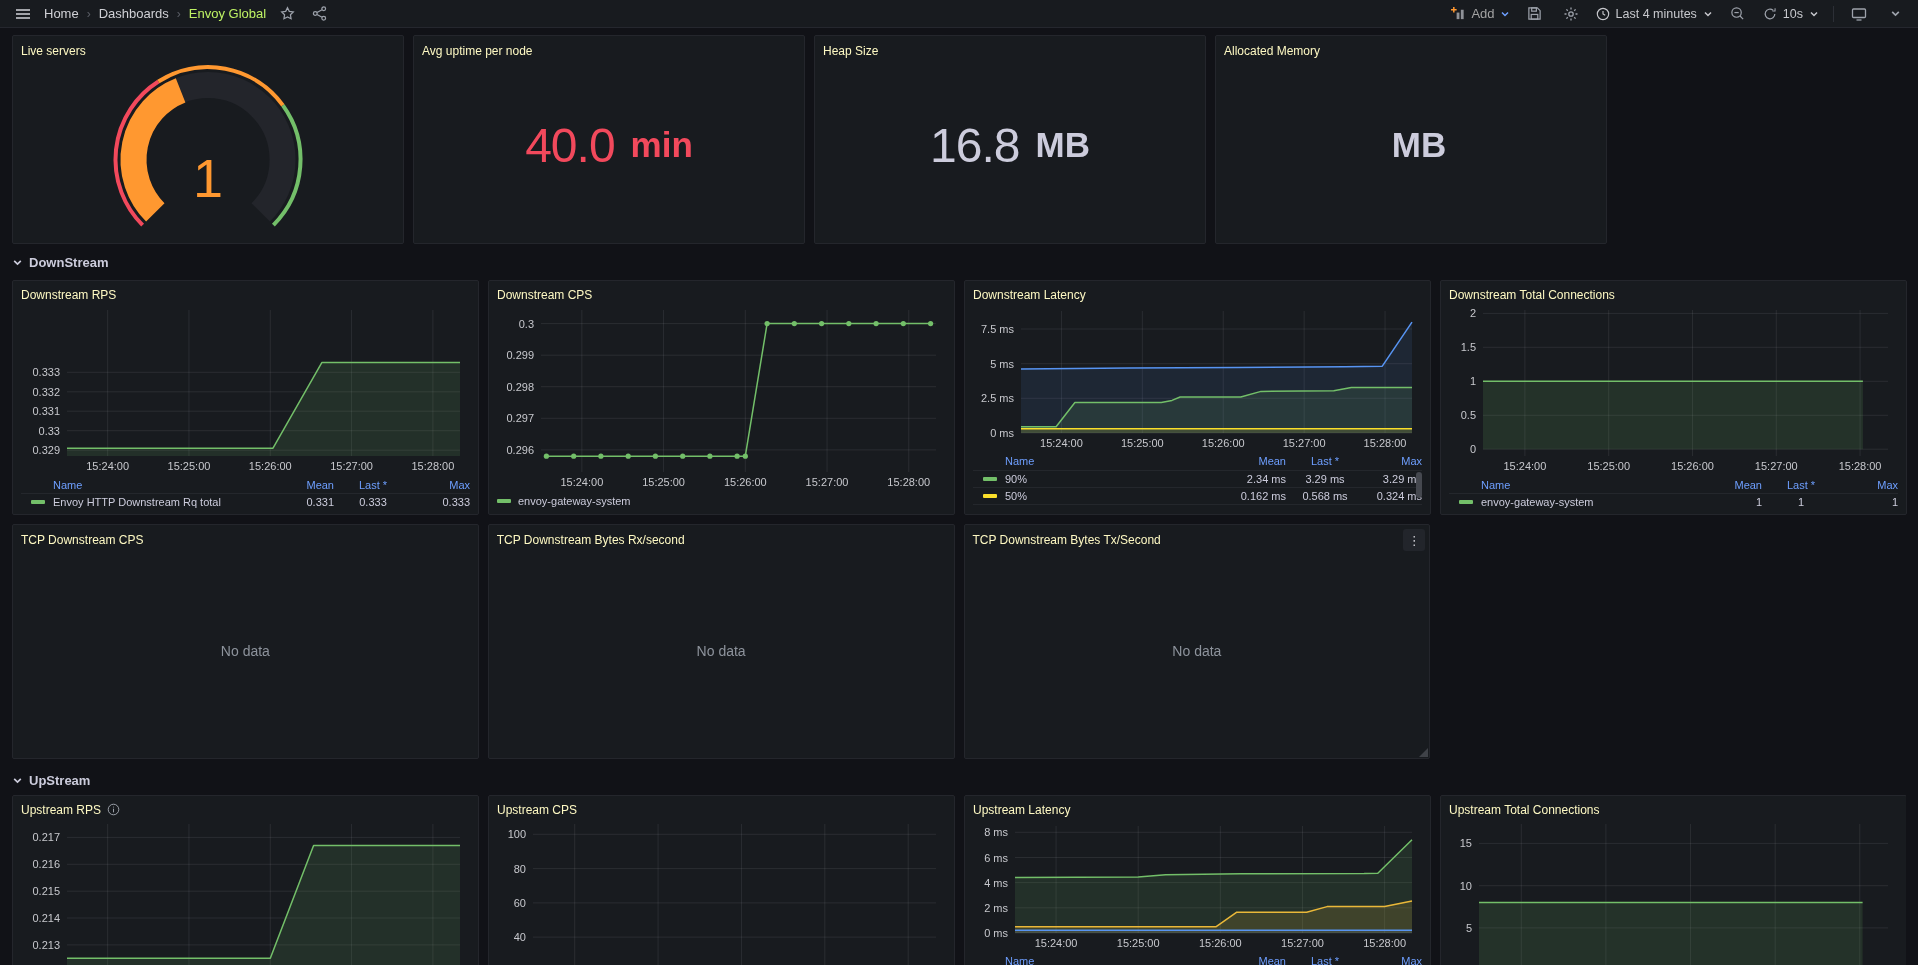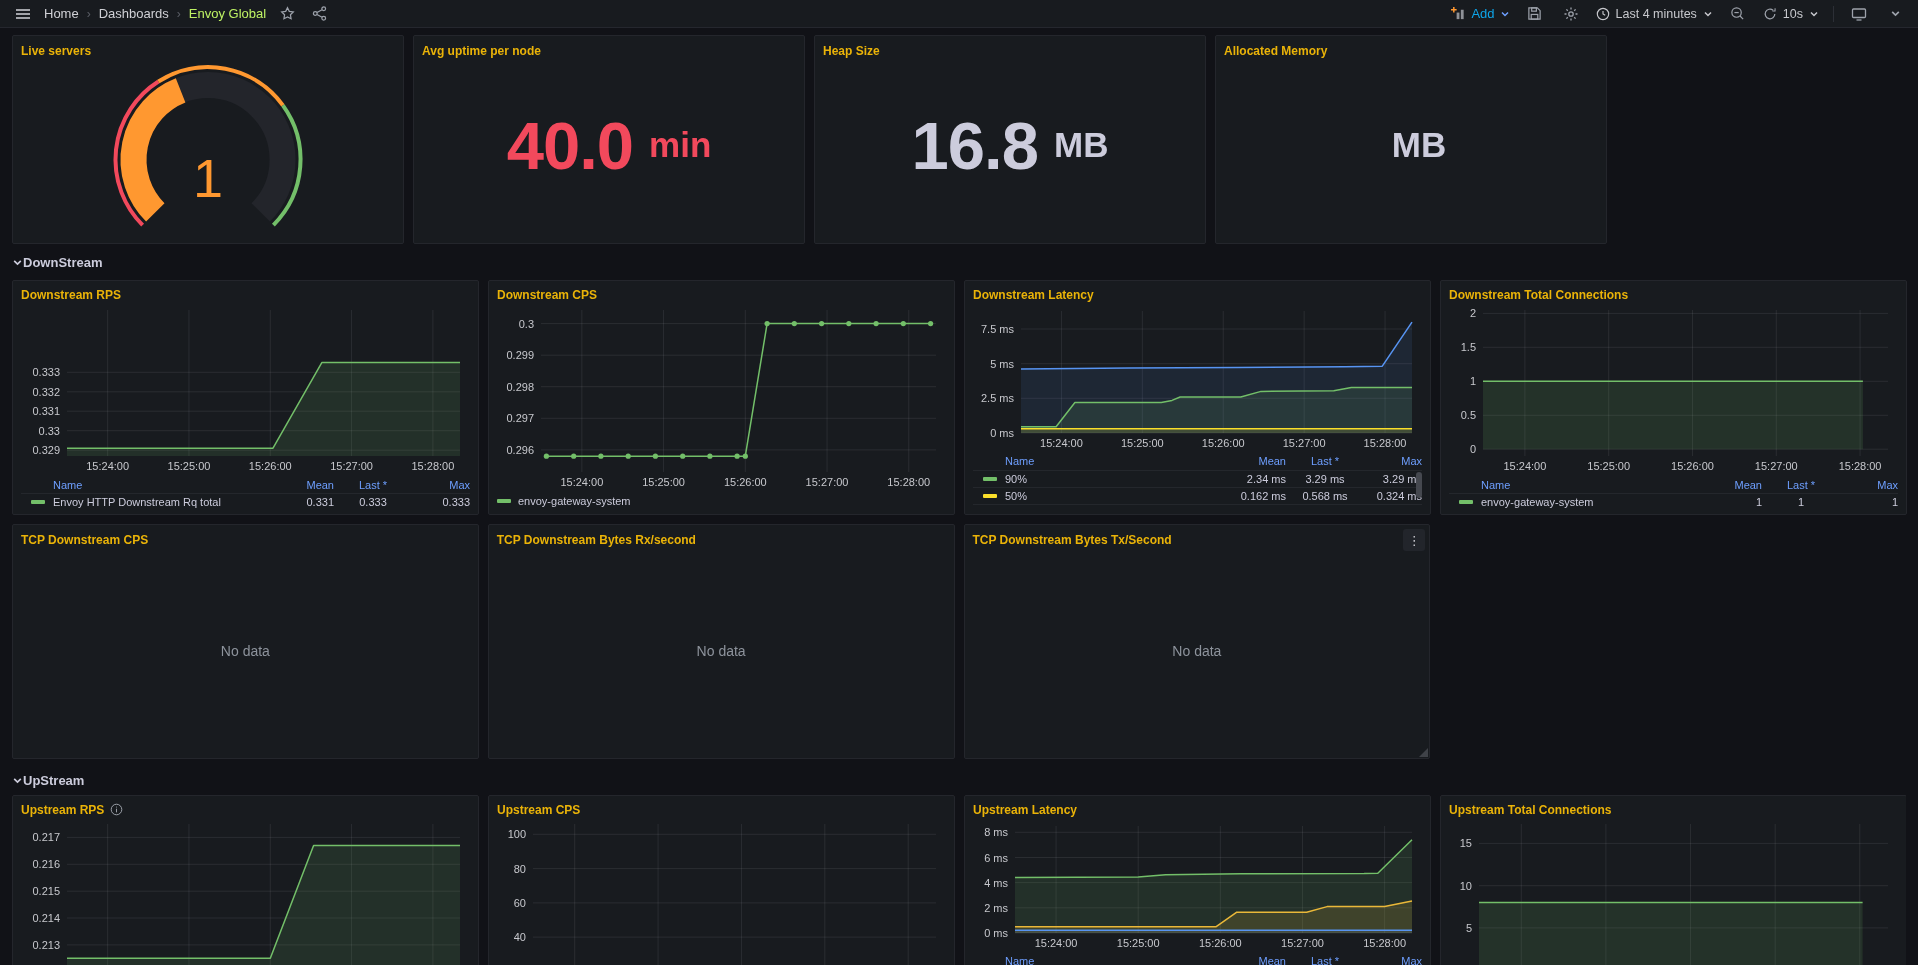--- a/index.html
+++ b/index.html
@@ -6,45 +6,45 @@
     font-family:"Liberation Sans","DejaVu Sans",sans-serif;-webkit-font-smoothing:antialiased;}
   *{box-sizing:border-box;}
   
   .nav{height:28px;background:#181b1f;border-bottom:1px solid #25272e;display:flex;align-items:center;
     padding:0 12px;color:#9da2ab;font-size:13px;gap:10px;}
   .nav .crumb{color:#d0d1d6;cursor:pointer;}
   .nav .crumb.current{color:#bef264;}
   .nav .sep{color:#5a5d65;font-size:12px;margin:0 -2px;}
   .icon-btn{display:flex;align-items:center;justify-content:center;width:22px;height:22px;cursor:pointer;color:#9da2ab;}
   .nav-right{margin-left:auto;display:flex;align-items:center;gap:14px;}
-  .add-btn{display:flex;align-items:center;gap:5px;color:#0ea5e9;font-weight:500;cursor:pointer;font-size:13px;}
+  .add-btn{display:flex;align-items:center;gap:5px;color:#a3a3a3;font-weight:500;cursor:pointer;font-size:13px;}
   .picker{display:flex;align-items:center;gap:6px;color:#c7c8cd;font-size:12.5px;cursor:pointer;}
   .vdiv{width:1px;height:16px;background:#2c2f36;}
   .chev{display:inline-block;}
   
   .dash{padding:7px 12px 0 12px;}
   .row{display:flex;gap:9px;}
   .row1{height:209px;margin-bottom:0;}
   .row1 .panel{flex:0 0 392px;}
   .row-q .panel{flex:0 0 calc((100% - 27px)/4);}
-  .section-head{display:flex;align-items:center;color:#ccccdc;font-size:13px;font-weight:700;
+  .section-head{display:flex;align-items:center;gap:6px;color:#ccccdc;font-size:13px;font-weight:700;
     height:20px;cursor:pointer;}
   .sh1{margin-top:8px;margin-bottom:8px;}
   .sh2{margin-top:11px;margin-bottom:5px;}
   .row2,.row3{height:235px;}
   .row3{margin-top:9px;}
   .row4{height:196px;overflow:hidden;}
   .row4 .panel{height:235px;}
   .panel{background:#181b1f;border:1px solid #24262c;border-radius:2px;padding:5px 8px;
     display:flex;flex-direction:column;position:relative;}
-  .p-title{height:19px;display:flex;align-items:center;gap:6px;color:#eab308;font-size:12px;
-    font-weight:700;cursor:pointer;white-space:nowrap;}
+  .p-title{height:19px;display:flex;align-items:center;gap:6px;color:#fef9c3;font-size:12px;
+    font-weight:400;cursor:pointer;white-space:nowrap;}
   .chart{flex:1 1 auto;min-height:0;position:relative;}
   .stat{flex:1;display:flex;align-items:center;justify-content:center;margin-top:-8px;}
-  .stat .num{font-size:67px;font-weight:700;letter-spacing:-1px;}
+  .stat .num{font-size:48px;font-weight:400;letter-spacing:-1px;}
   .stat .unit{font-size:35px;font-weight:700;margin-left:16px;}
   .nodata{flex:1;display:flex;align-items:center;justify-content:center;color:#8d939c;font-size:14px;}
   
   .legend{position:relative;overflow:hidden;font-size:11px;color:#ccccdc;}
   .lg-h{display:flex;height:17px;align-items:center;color:#6e9fff;font-weight:500;}
   .lg-r{display:flex;height:17px;align-items:center;border-top:1px solid rgba(204,204,220,0.07);cursor:pointer;}
   .lg-name{flex:1;display:flex;align-items:center;gap:8px;padding-left:10px;overflow:hidden;white-space:nowrap;}
   .lg-h .lg-name{padding-left:32px;}
   .lg-v{width:70px;text-align:right;}
   .lg-v.c2{width:78px;text-align:center;}

